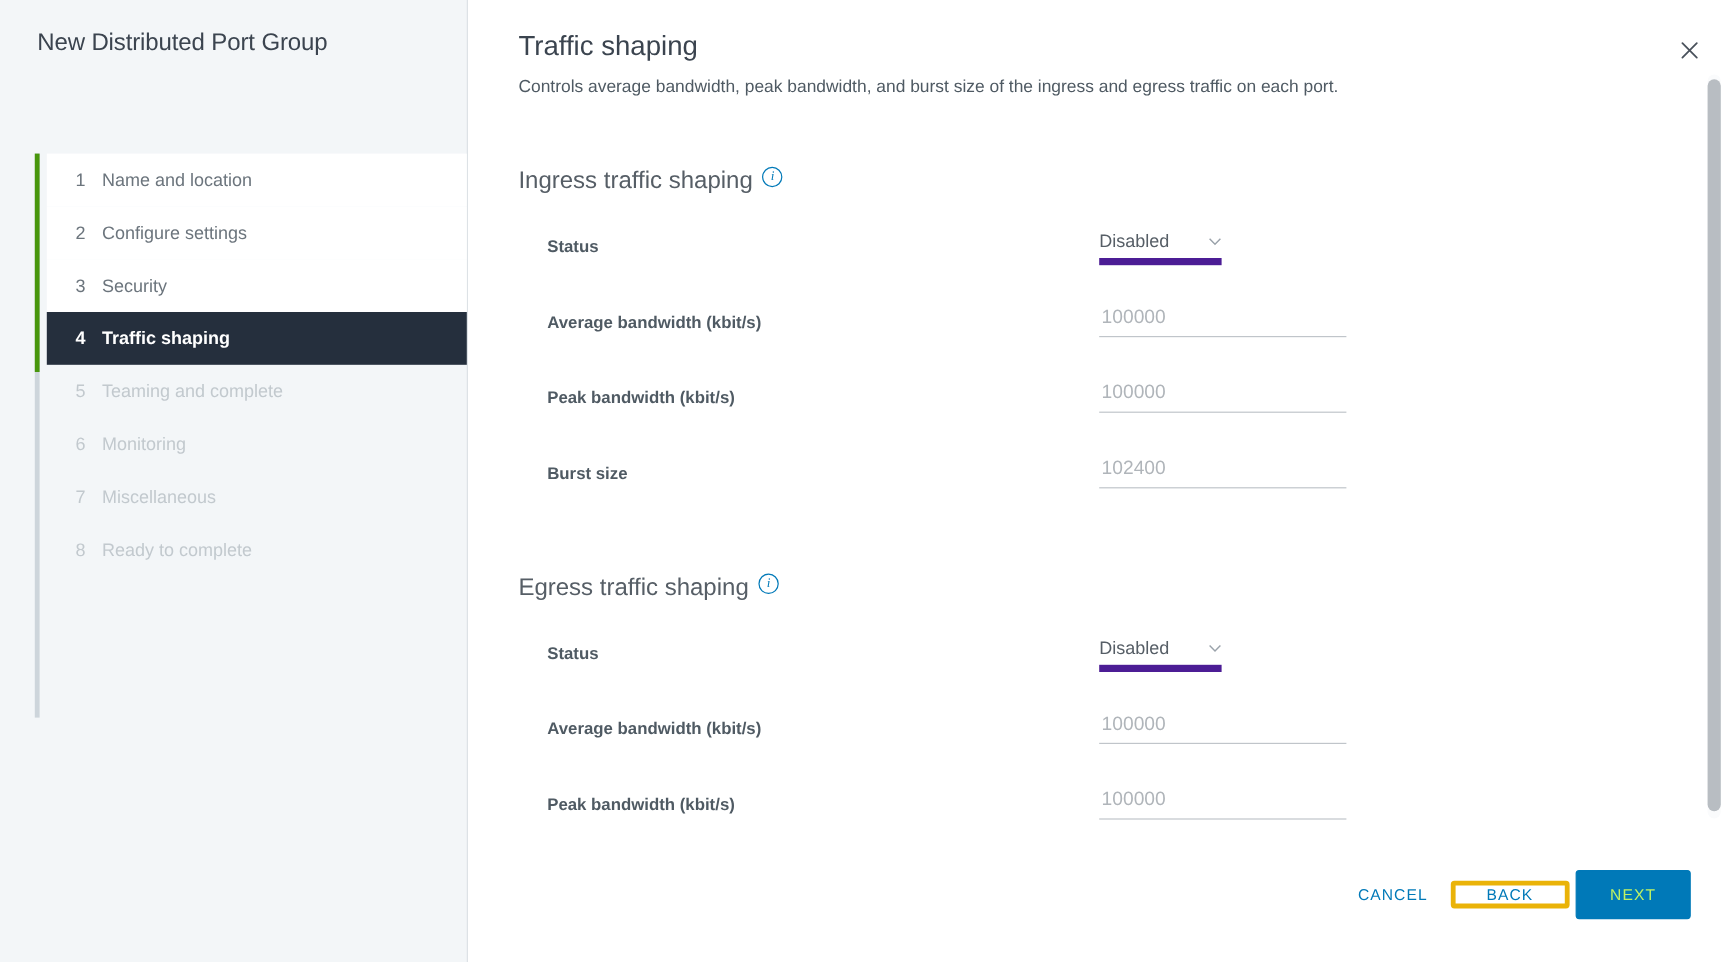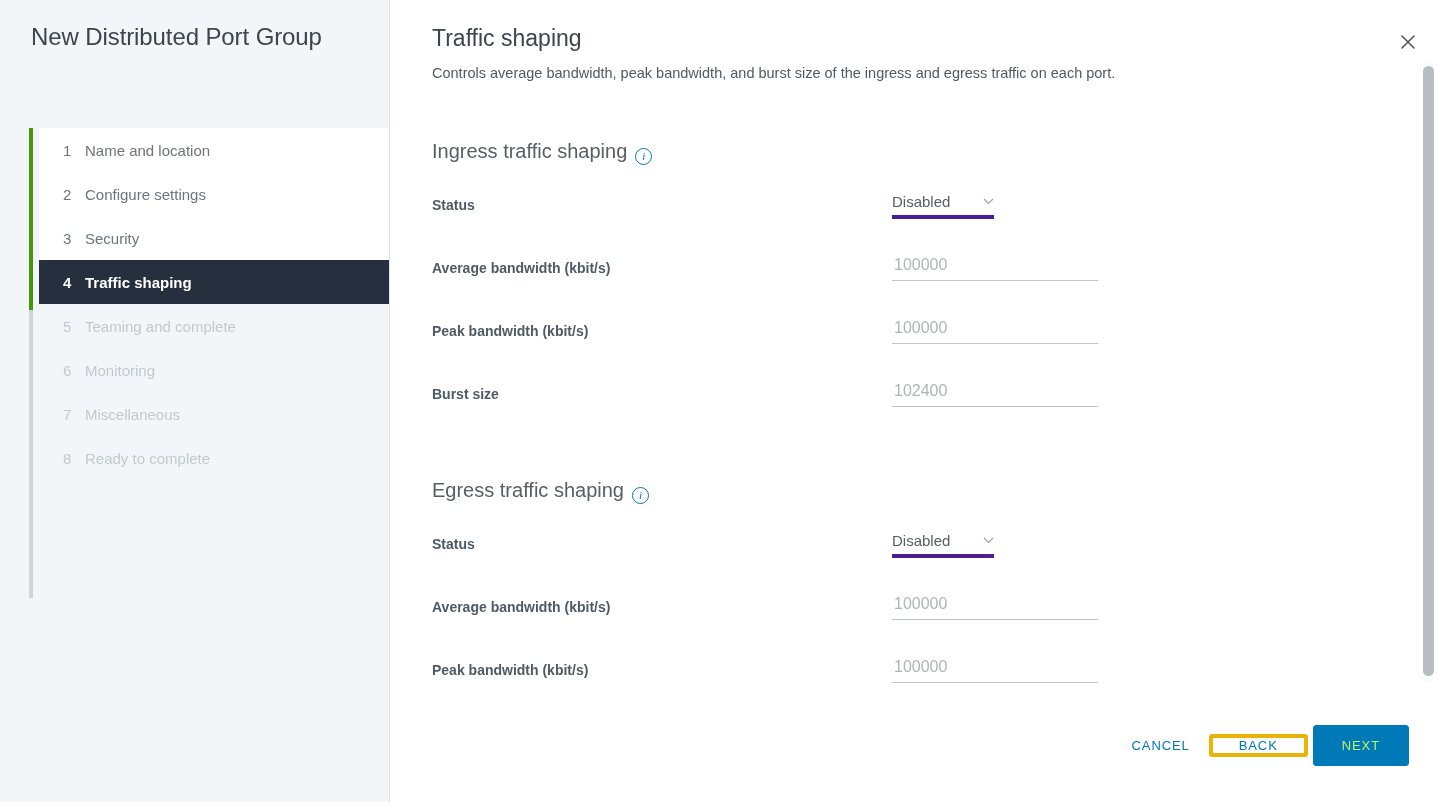--- a/index.html
+++ b/index.html
@@ -26,21 +26,21 @@
     background: #f3f6f8;
     border-right: 1px solid #dde2e6;
     position: relative;
     flex: 0 0 390px;
   }
   #wizard-title {
     position: absolute;
     left: 31px;
     top: 20px;
     width: 300px;
-    font-size: 24px;
+    font-size: 20px;
     line-height: 33px;
     font-weight: 400;
     color: #3b444f;
     letter-spacing: -0.1px;
   }
   #steps-wrap {
     position: absolute;
     left: 29px;
     top: 128px;
     right: 0;
@@ -128,21 +128,21 @@
     top: 120px;
     bottom: 88px;
     overflow: hidden;
   }
   .section { padding-left: 42px; }
   .section-title {
     font-size: 20px;
     font-weight: 400;
     color: #565e66;
     display: flex;
-    align-items: flex-end;
+    align-items: flex-start;
     gap: 8px;
     line-height: 26px;
   }
   .info-icon {
     display: inline-flex;
     align-items: center;
     justify-content: center;
     width: 17px;
     height: 17px;
     border: 1.4px solid #0079b8;
@@ -156,34 +156,35 @@
     position: relative;
     top: 1px;
   }
   .info-icon span { position: relative; top: -0.5px; }
 
   .field-row {
     display: flex;
     align-items: flex-start;
     height: 63px;
     margin-top: 0;
+    margin-left: 24px;
   }
   .field-label {
     width: 460px;
     flex: 0 0 460px;
     font-size: 14px;
     font-weight: 700;
     color: #4f5a63;
     padding-top: 4px;
   }
   .control { position: relative; }
 
   .select-control {
     width: 102px;
-    border-bottom: 4px solid #4c1d95;
+    border-bottom: 6px solid #4c1d95;
     display: flex;
     align-items: center;
     justify-content: space-between;
     padding-bottom: 5px;
     cursor: pointer;
     background: transparent;
   }
   .select-value { font-size: 15px; color: #565e66; }
   .chevron { width: 11px; height: 7px; }
 

